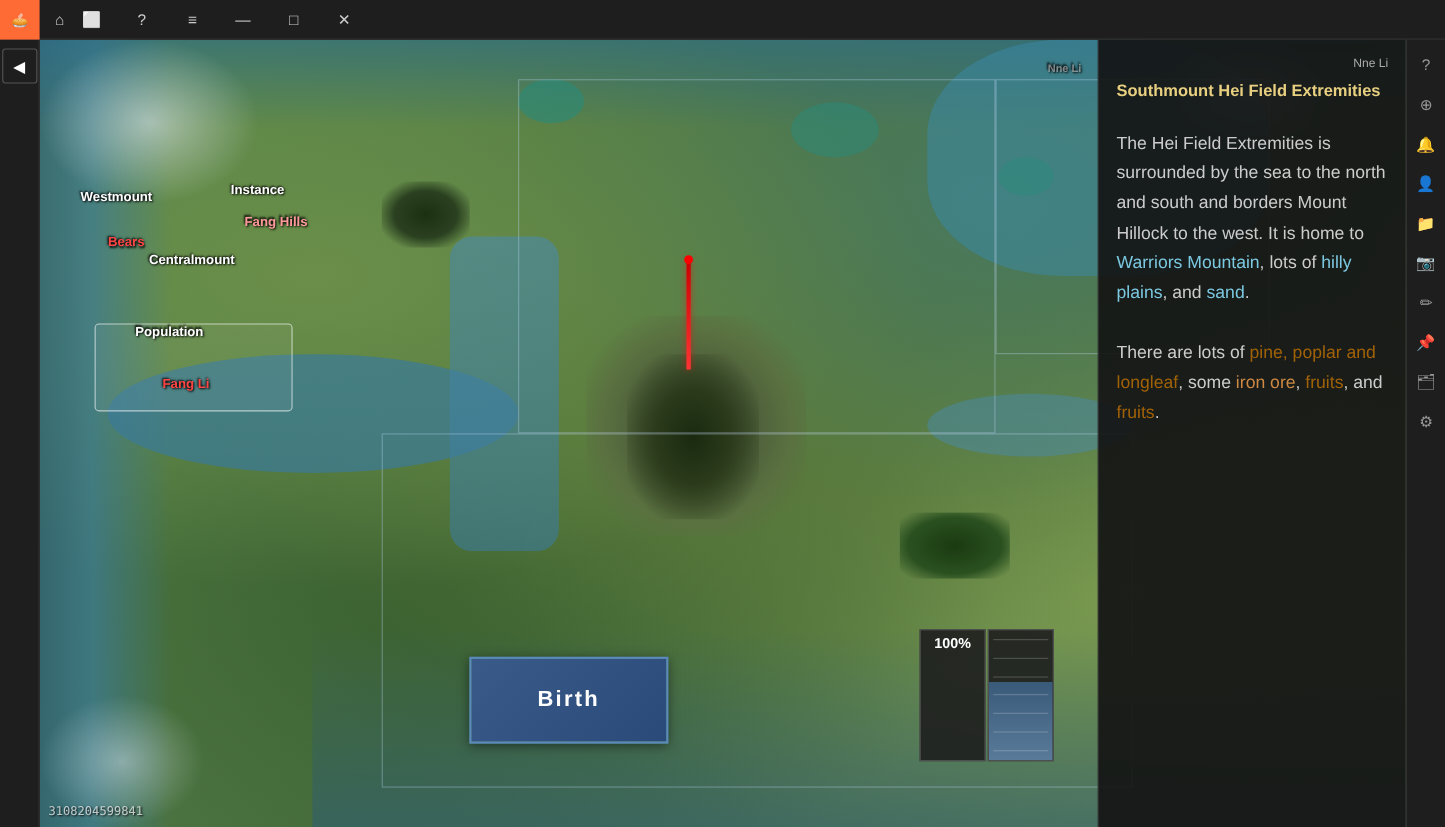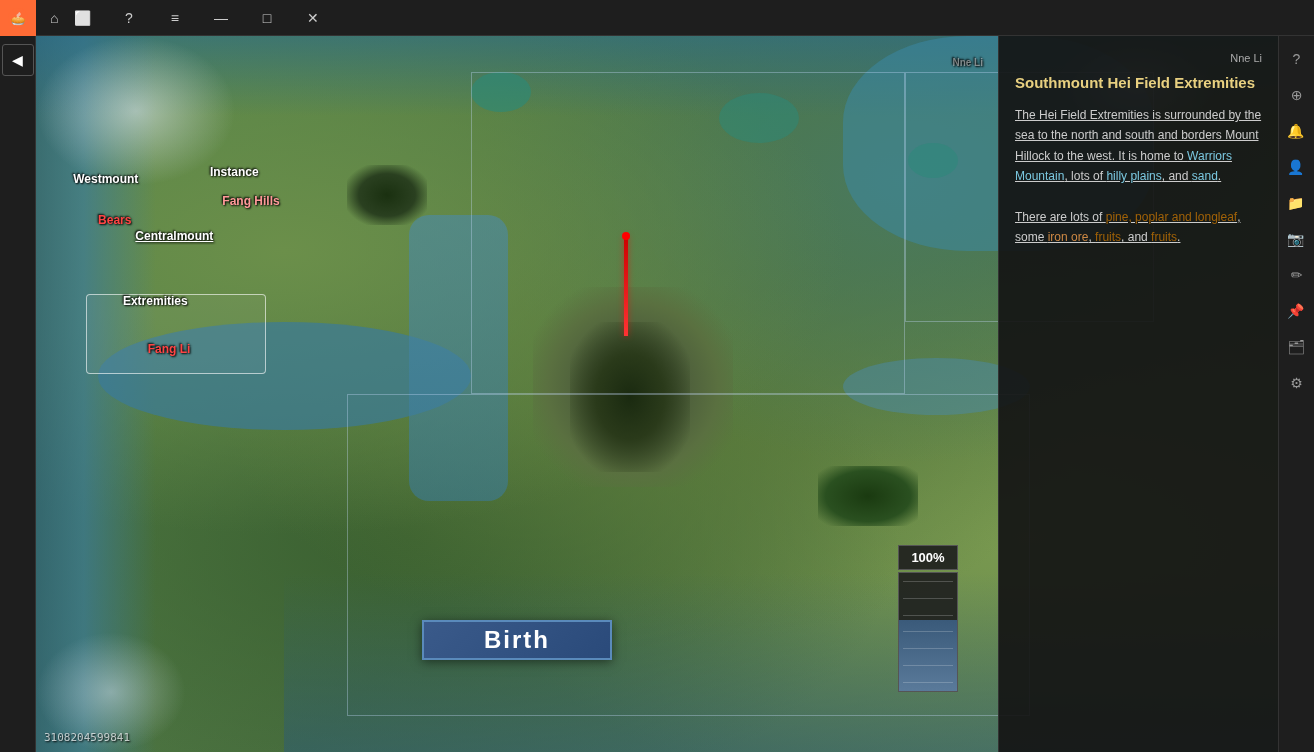--- a/index.html
+++ b/index.html
@@ -352,34 +352,33 @@
       background: rgba(20, 20, 20, 0.92);
       padding: 16px;
       border-left: 1px solid #333;
       overflow-y: auto;
       z-index: 40;
     }
     #info-panel .panel-title {
       color: #e8d080;
       font-size: 15px;
       font-weight: bold;
-      margin-bottom: 12px;
+      margin-bottom: 24px;
       line-height: 1.4;
     }
     #info-panel .panel-loc-label {
       color: #aaa;
       font-size: 11px;
       text-align: right;
       margin-bottom: 8px;
     }
     #info-panel .panel-desc {
       color: #ccc;
-      font-size: 12px;
+      font-size: 16px;
       line-height: 1.7;
-      text-decoration: underline;
     }
     #info-panel .panel-desc .highlight {
       color: #7bc8e0;
     }
     #info-panel .panel-desc .highlight-green {
       color: #a16207;
     }
     #info-panel .panel-desc .highlight-orange {
       color: #cc8844;
     }
@@ -405,45 +404,44 @@
       width: 8px;
       height: 8px;
       background: #7bcca0;
       transform: rotate(0deg);
       border-radius: 50%;
     }
 
     
     #birth-btn {
       position: absolute;
-      bottom: 36px;
+      bottom: 20px;
       left: 50%;
       transform: translateX(-50%);
       z-index: 70;
       background: linear-gradient(135deg, #3a5a8a 0%, #2a4a7a 100%);
       border: 2px solid #5a8abb;
       color: #fff;
-      font-size: 24px;
+      font-size: 20px;
       font-weight: bold;
-      padding: 4px 60px;
+      padding: 26px 60px;
       letter-spacing: 2px;
       cursor: pointer;
       box-shadow: 0 2px 10px rgba(0,0,0,0.5);
       
     }
 
     
     #zoom-control {
       position: absolute;
       bottom: 60px;
       right: calc(36px + 284px);
       z-index: 60;
       display: flex;
-      flex-direction: column;
-      align-items: center;
+      flex-direction: row;
       gap: 2px;
     }
     .zoom-pct {
       background: rgba(30,30,30,0.9);
       border: 1px solid #555;
       color: #fff;
       font-size: 13px;
       font-weight: bold;
       padding: 4px 10px;
       width: 60px;
@@ -627,22 +625,22 @@
   <div class="grid-region grid-r3"></div>
 
   <div class="red-marker"></div>
 
   <div class="southmount-box"></div>
 
   <div class="map-label" style="top:19%;left:3%;">Westmount</div>
   <div class="map-label red" style="top:23%;left:5%;">Bears</div>
   <div class="map-label" style="top:18%;left:14%;">Instance</div>
   <div class="map-label pink" style="top:22%;left:15%;">Fang Hills</div>
-  <div class="map-label" style="top:27%;left:8%;text-decoration:underline;">Centralmount</div>
-  <div class="map-label" style="top:36%;left:7%;">Extremities</div>
+  <div class="map-label" style="top:27%;left:8%;">Centralmount</div>
+  <div class="map-label" style="top:36%;left:7%;">Population</div>
   <div class="map-label red" style="top:41%;left:9%;">Fang Li</div>
   <div class="map-label" style="top:3%;right:calc(280px + 15px);font-size:10px;color:rgba(200,200,200,0.6);">Nne Li</div>
 
   <div class="coords">3108204599841</div>
 
   <div id="info-panel">
     <div class="panel-loc-label">Nne Li</div>
     <div class="panel-title">Southmount Hei Field Extremities</div>
     <div class="panel-desc">
       <span>The Hei Field Extremities is surrounded by the sea to the north and south and borders Mount Hillock to the west. It is home to </span><span class="highlight">Warriors Mountain</span><span>, lots of </span><span class="highlight">hilly plains</span><span>, and </span><span class="highlight">sand</span><span>.</span>

